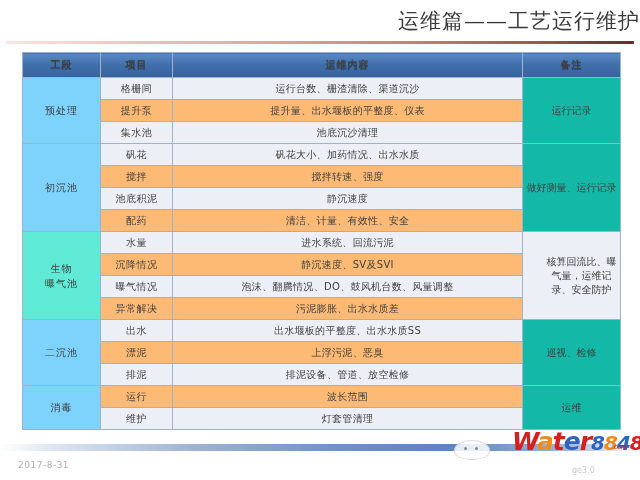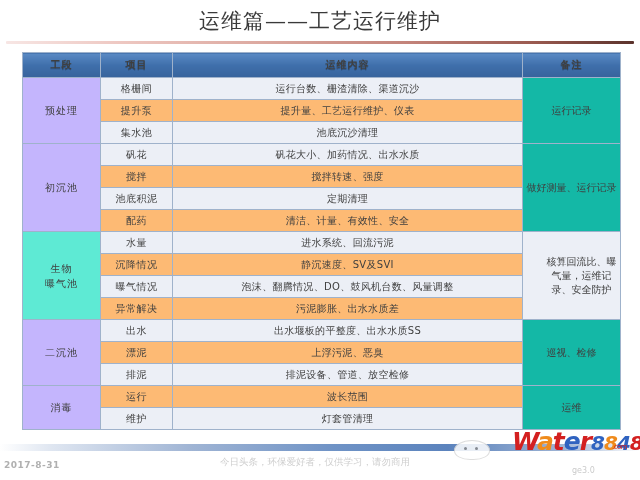--- a/index.html
+++ b/index.html
@@ -22,21 +22,21 @@
     left: 0; top: 0;
     width: 640px; height: 480px;
     background: #ffffff;
   }
 
   
   .title-area {
     position: absolute;
     left: 0; top: 2px;
     width: 640px; height: 40px;
-    text-align: center;
+    text-align: right;
   }
   .slide-title {
     font-size: 21px;
     line-height: 38px;
     letter-spacing: 1px;
     color: #3a3a3a;
     font-family: "DejaVu Serif", "Liberation Serif", serif;
     white-space: nowrap;
   }
   .title-rule {
@@ -88,21 +88,21 @@
   }
 
   tbody td { height: 21px; }
 
   
   .band-a { background: #eceff6; }
   .band-b { background: #fdba74; }
 
   
   .seg-cell {
-    background: #c4b5fd;
+    background: #7dd3fc;
     font-size: 12px;
     letter-spacing: 1px;
   }
   .seg-cell.seg-accent {
     background: #5eead4;
   }
   .seg-cell .two-line { display: block; line-height: 15px; }
 
   
   .note-cell {
@@ -125,25 +125,24 @@
   .footer-rule {
     position: absolute;
     left: 0; top: 444px;
     width: 640px; height: 7px;
     background: linear-gradient(to right,
         #ffffff 0%, #dfe6f1 8%, #9fb4d4 30%, #6f93c6 52%,
         #5b83bd 70%, #9fb4d4 88%, #ffffff 100%);
   }
   .footer-date {
     position: absolute;
-    left: 4px; top: 460px;
+    left: 18px; top: 460px;
     font-size: 9px;
     color: #b0b0b0;
     letter-spacing: .5px;
-    font-weight: bold;
   }
   .footer-note {
     position: absolute;
     left: 200px; top: 455px;
     width: 230px;
     text-align: center;
     font-size: 9.5px;
     line-height: 13px;
     color: #cfcfcf;
   }
@@ -262,42 +261,42 @@
         <tr class="grp-top">
           <td class="seg-cell" rowspan="3">
             <span class="two-line">预处理</span>
           </td>
           <td class="item-cell band-a">格栅间</td>
           <td class="content-cell band-a">运行台数、栅渣清除、渠道沉沙</td>
           <td class="note-cell" rowspan="3">运行记录</td>
         </tr>
         <tr>
           <td class="item-cell band-b">提升泵</td>
-          <td class="content-cell band-b">提升量、工艺运行维护、仪表</td>
+          <td class="content-cell band-b">提升量、出水堰板的平整度、仪表</td>
         </tr>
         <tr>
           <td class="item-cell band-a">集水池</td>
           <td class="content-cell band-a">池底沉沙清理</td>
         </tr>
 
         <tr class="grp-top">
           <td class="seg-cell" rowspan="4">
             <span class="two-line">初沉池</span>
           </td>
           <td class="item-cell band-a">矾花</td>
           <td class="content-cell band-a">矾花大小、加药情况、出水水质</td>
           <td class="note-cell" rowspan="4">做好测量、运行记录</td>
         </tr>
         <tr>
           <td class="item-cell band-b">搅拌</td>
           <td class="content-cell band-b">搅拌转速、强度</td>
         </tr>
         <tr>
           <td class="item-cell band-a">池底积泥</td>
-          <td class="content-cell band-a">定期清理</td>
+          <td class="content-cell band-a">静沉速度</td>
         </tr>
         <tr>
           <td class="item-cell band-b">配药</td>
           <td class="content-cell band-b">清洁、计量、有效性、安全</td>
         </tr>
 
         <tr class="grp-top">
           <td class="seg-cell seg-accent" rowspan="4">
             <span class="two-line">生物</span>
             <span class="two-line">曝气池</span>
@@ -348,21 +347,20 @@
           <td class="item-cell band-a">维护</td>
           <td class="content-cell band-a">灯套管清理</td>
         </tr>
 
       </tbody>
     </table>
   </div>
 
   <div class="footer-rule"></div>
   <div class="footer-date">2017-8-31</div>
-  <div class="footer-note">今日头条，环保爱好者，仅供学习，请勿商用</div>
 
   <div class="watermark">
     <div class="wm-face"></div>
     <div class="wm-brand">
       <span class="l1">W</span><span class="l2">a</span><span class="l3">t</span><span class="l4">e</span><span class="l5">r</span><span class="n1">8</span><span class="n2">8</span><span class="n3">4</span><span class="n4">8</span>
     </div>
     <div class="wm-com">.com</div>
     <div class="wm-ghost">ge3.0</div>
   </div>
 

